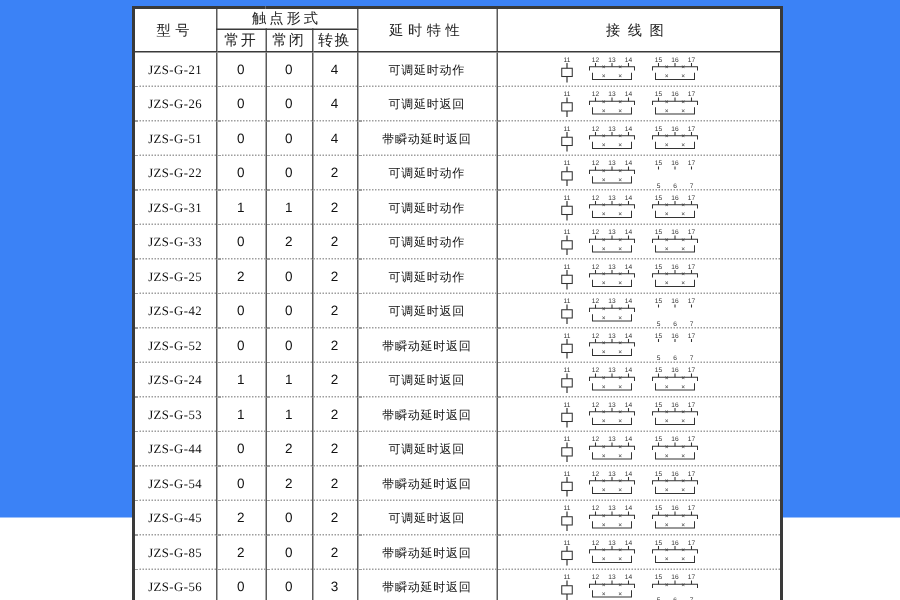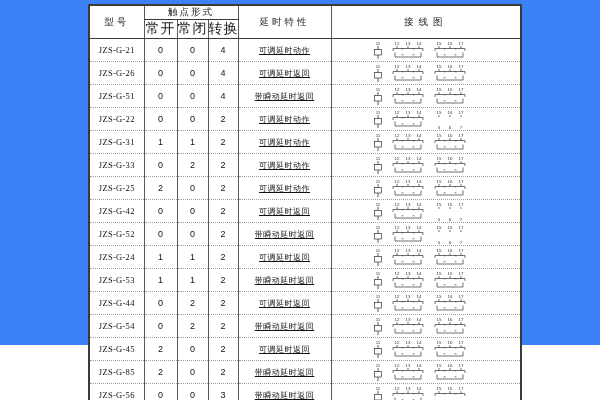--- a/index.html
+++ b/index.html
@@ -14,27 +14,27 @@
     border:2px solid #3a3a3a;background:#fff;
   }
   th,td{
     border-left:1px solid #5a5a5a;
     padding:0;margin:0;text-align:center;vertical-align:middle;
     font-weight:normal;overflow:hidden;white-space:nowrap;
   }
   thead th{border-bottom:1px solid #3a3a3a;}
   thead tr.sub th{border-top:1px solid #3a3a3a;}
   th.hdr-main{font-size:9.5px;letter-spacing:3px;color:#222;}
-  th.hdr-sub{font-size:14px;letter-spacing:1px;color:#222;height:13px;}
+  th.hdr-sub{font-size:10px;letter-spacing:1px;color:#222;height:13px;}
   thead tr.top th{height:12px;}
   tbody td{border-top:1px dotted #9e9e9e;height:22px;}
   tbody tr:first-child td{border-top:none;}
   td.model-cell{font-size:8.5px;letter-spacing:0.3px;color:#111;font-family:Liberation Serif, serif;}
   td.num-cell{font-size:9px;color:#111;}
-  td.delay-cell{font-size:8px;letter-spacing:0.5px;color:#111;text-decoration:underline;}
+  td.delay-cell{font-size:8px;letter-spacing:0.5px;color:#111;}
   td.diagram-cell{padding:0;}
   td.diagram-cell svg{display:block;margin:0 auto;}
 </style>
 </head>
 <body>
 
 <div class="sheet">
   <table class="spec">
     <colgroup>
       <col style="width:55px">

